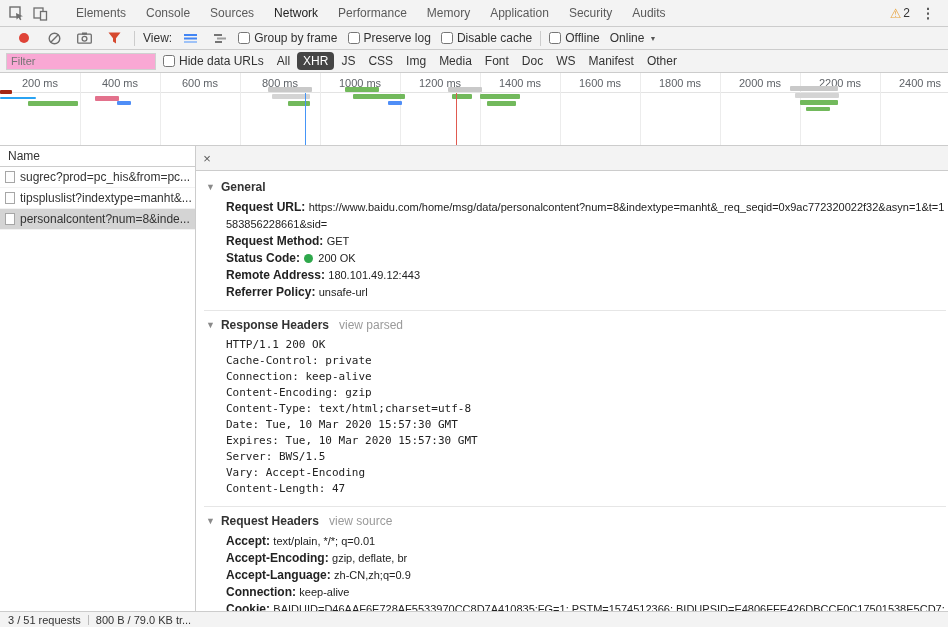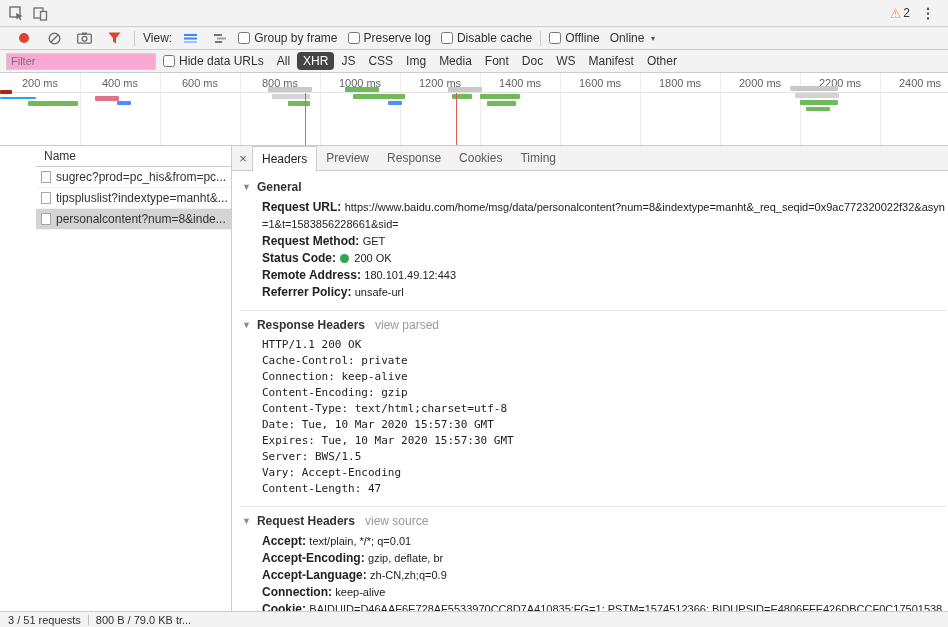--- a/index.html
+++ b/index.html
@@ -43,21 +43,21 @@
 
   
   .overview { position: relative; height: 73px; background: #fff; border-bottom: 1px solid #ccc; overflow: hidden; }
   .tick-row { display: flex; height: 20px; border-bottom: 1px solid #e3e3e3; }
   .tick { width: 80px; flex: none; text-align: center; line-height: 20px; font-size: 11px; color: #5f6368; }
   .gridline { position: absolute; top: 0; bottom: 0; width: 1px; background: #ececec; }
   .ov-bar { position: absolute; border-radius: 1px; }
   .event-line { position: absolute; top: 20px; bottom: 0; width: 1px; }
 
   
-  .main { position: absolute; top: 146px; left: 0; right: 0; bottom: 16px; display: flex; overflow: hidden; padding-left: 36px; }
+  .main { position: absolute; top: 146px; left: 0; right: 0; bottom: 16px; display: flex; overflow: hidden; }
   .left { width: 196px; flex: none; border-right: 1px solid #ccc; display: flex; flex-direction: column; background: #fff; }
   .left-header { height: 21px; line-height: 20px; padding-left: 8px; border-bottom: 1px solid #ccc; color: #333; background: #fff; }
   .req-row { height: 21px; display: flex; align-items: center; gap: 5px; padding-left: 5px;
     border-bottom: 1px solid #f2f2f2; white-space: nowrap; overflow: hidden; }
   .req-row.selected { background: #d4d4d4; }
   .doc-icon { width: 10px; height: 12px; border: 1px solid #a6a6a6; background: #fdfdfd; flex: none; }
   .req-name { overflow: hidden; }
 
   
   .details { flex: 1; min-width: 0; display: flex; flex-direction: column; background: #fff; }
@@ -94,20 +94,31 @@
       <rect x="1" y="1" width="10" height="10" fill="none" stroke="#6e6e6e" stroke-width="1.4"></rect>
       <path d="M7 7 L14 10.2 L10.8 10.8 L12.4 13.6 L11.1 14.3 L9.5 11.5 L7.6 13.8 Z" fill="#6e6e6e"></path>
     </svg>
   </span>
   <span class="tool-icon">
     <svg width="15" height="15" viewBox="0 0 15 15">
       <rect x="1" y="2" width="9" height="10" fill="none" stroke="#6e6e6e" stroke-width="1.3"></rect>
       <rect x="7.5" y="5.5" width="6" height="8.5" fill="#f3f3f3" stroke="#6e6e6e" stroke-width="1.3"></rect>
     </svg>
   </span>
+  <div class="tabs">
+      <div class="tab">Elements</div>
+      <div class="tab">Console</div>
+      <div class="tab">Sources</div>
+      <div class="tab active">Network</div>
+      <div class="tab">Performance</div>
+      <div class="tab">Memory</div>
+      <div class="tab">Application</div>
+      <div class="tab">Security</div>
+      <div class="tab">Audits</div>
+    </div>
   <div class="tabbar-right">
     <span class="warn-badge">
       <span class="warn-glyph">⚠</span>
       <span class="warn-count">2</span>
     </span>
     <span class="kebab">⋮</span>
   </div>
 </div>
 
 <div class="bar net-toolbar">
@@ -257,27 +268,20 @@
         </div>
         <div class="req-row selected">
           <span class="doc-icon"></span>
           <span class="req-name">personalcontent?num=8&amp;inde...</span>
         </div>
       </div>
   </div>
   <div class="details">
     <div class="detail-tabs">
       <span class="close-x">×</span>
-      <span style="display:flex;align-items:center;height:100%;">
-          <div class="dtab active">Headers</div>
-          <div class="dtab">Preview</div>
-          <div class="dtab">Response</div>
-          <div class="dtab">Cookies</div>
-          <div class="dtab">Timing</div>
-        </span>
     </div>
     <div class="detail-body">
         <div class="section">
           <div class="sec-head">
             <span class="tri">▼</span>
             <span class="sec-title">General</span>
           </div>
           <div class="hrow"><span class="hkey">Request URL:</span> <span class="hval">https://www.baidu.com/home/msg/data/personalcontent?num=8&amp;indextype=manht&amp;_req_seqid=0x9ac772320022f32&amp;asyn=1&amp;t=1583856228661&amp;sid=</span></div>
           <div class="hrow"><span class="hkey">Request Method:</span> <span class="hval">GET</span></div>
           <div class="hrow"><span class="hkey">Status Code:</span> <span class="dot" style="background: rgb(47, 168, 76);"></span><span class="hval">200 OK</span></div>

